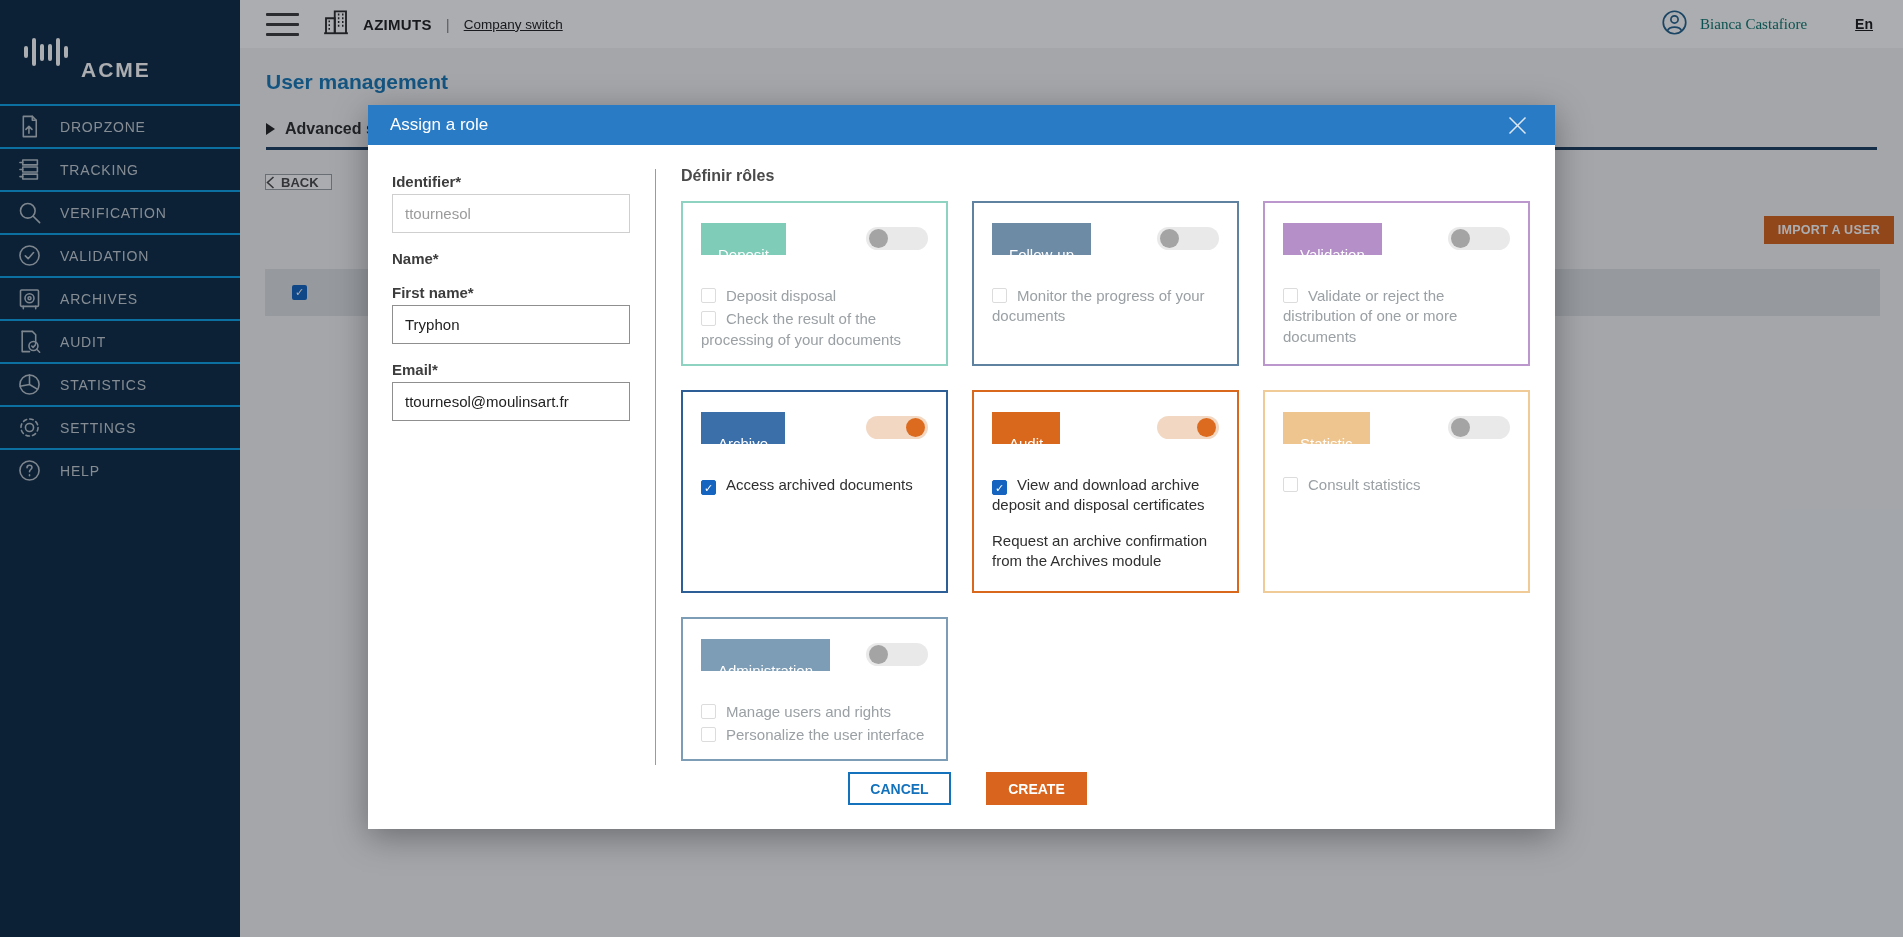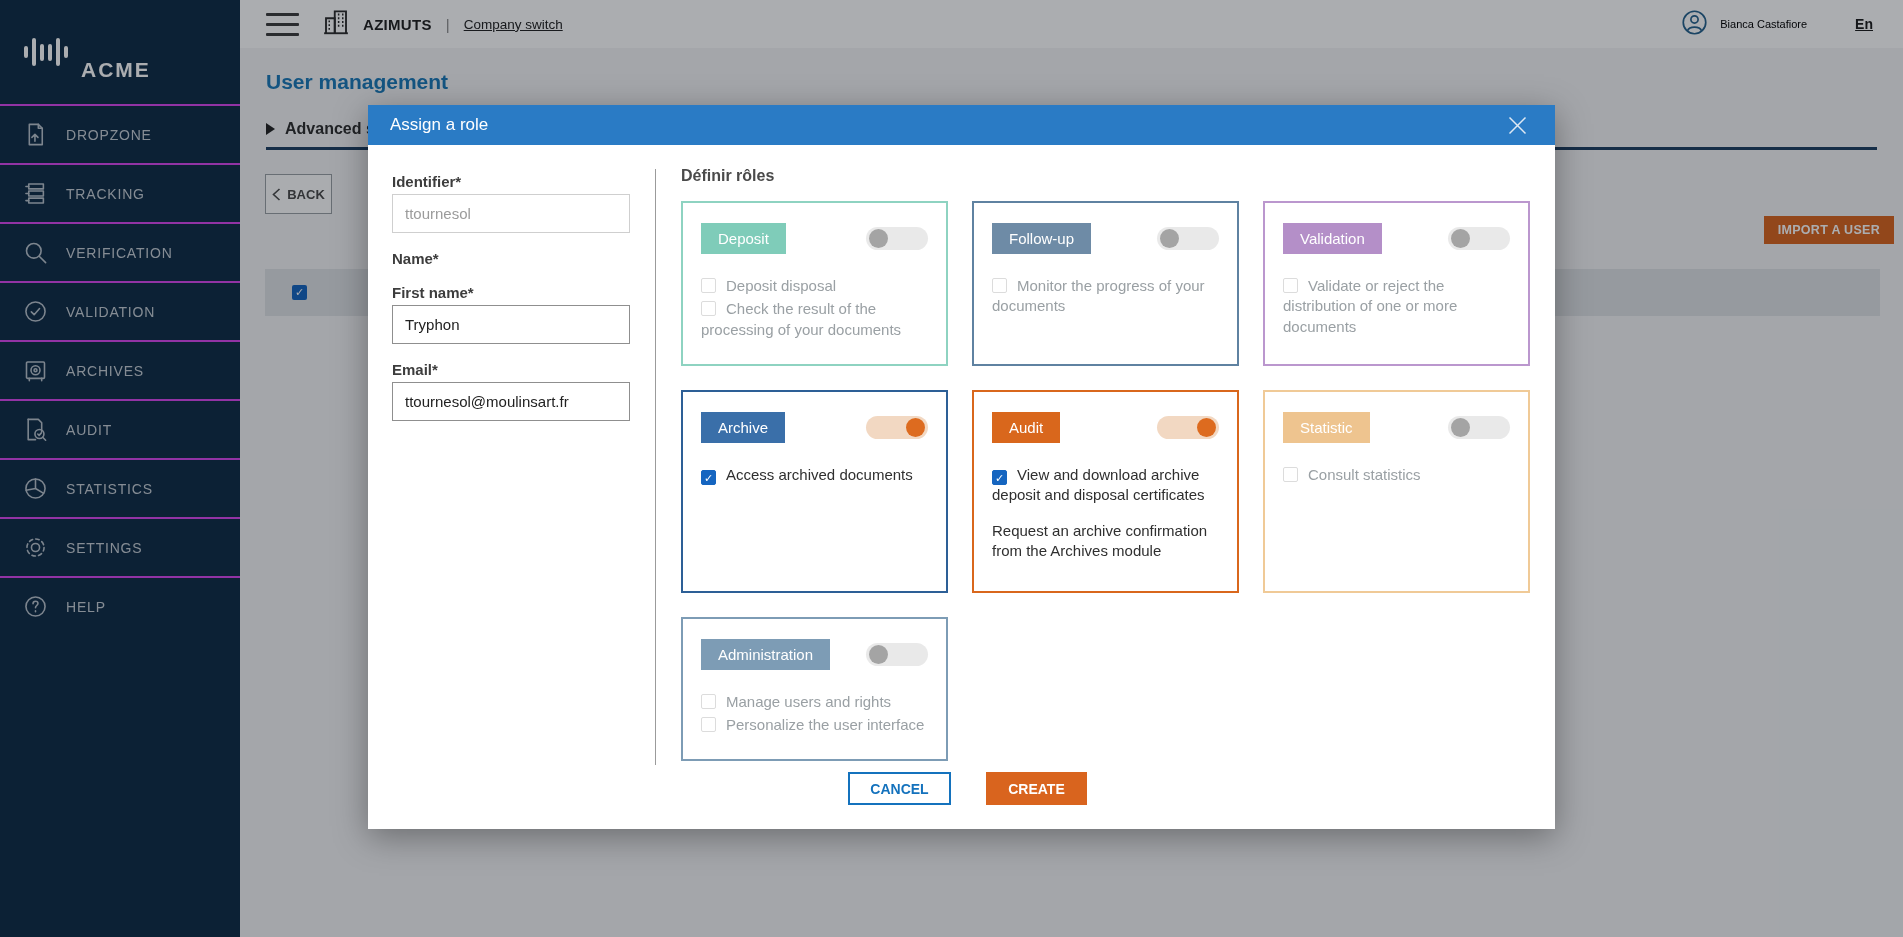--- a/index.html
+++ b/index.html
@@ -6,49 +6,49 @@
   html,body { width:1903px; height:937px; }
   body { font-family:"Liberation Sans", sans-serif; background:#f4f5f6; position:relative; overflow:hidden; }
 
   
   .sidebar { position:absolute; left:0; top:0; width:240px; height:100%; background:#0f2b45; z-index:5; }
   .logo { height:104px; display:flex; align-items:center; padding-left:24px; gap:13px; }
   .logo-bars { display:flex; align-items:center; gap:4px; }
   .logo-bars span { width:4px; background:#ffffff; border-radius:2px; display:block; }
   .lb1{height:12px}.lb2{height:28px}.lb3{height:17px}.lb4{height:17px}.lb5{height:28px}.lb6{height:12px}
   .logo-text { color:#fff; font-size:21px; font-weight:bold; letter-spacing:2px;margin-top:36px; }
-  .nav-item { height:59px; display:flex; align-items:center; gap:17px; padding-left:22px;
-              border-top:2px solid #d946ef; color:#c6ced5; font-size:14px; letter-spacing:.8px; cursor:pointer; }
+  .nav-item { height:43px; display:flex; align-items:center; gap:17px; padding-left:16px;
+              border-top:2px solid #0ea5e9; color:#c6ced5; font-size:14px; letter-spacing:.8px; cursor:pointer; }
   .nav-item svg { width:27px; height:27px; stroke:#b9c3cc; fill:none; stroke-width:1.4; stroke-linecap:round; stroke-linejoin:round; flex:0 0 27px; }
 
   
   .topbar { position:absolute; left:240px; top:0; right:0; height:48px; background:#ffffff;
             display:flex; align-items:center; padding:0 30px 0 26px; }
   .hamburger { width:33px; display:flex; flex-direction:column; gap:7px; cursor:pointer; }
   .hamburger span { height:3px; background:#3c3c3c; border-radius:1px; }
   .building { margin-left:22px; }
   .building svg { width:30px; height:30px; stroke:#2b2b2b; fill:none; stroke-width:1.5; }
   .company-name { font-weight:bold; font-size:15px; color:#1f1f1f; margin-left:12px; letter-spacing:.3px; }
   .pipe { color:#8a8a8a; margin:0 14px; font-size:15px; }
   .company-switch { font-size:13.5px; color:#222; text-decoration:underline; cursor:pointer; }
   .topbar-right { margin-left:auto; display:flex; align-items:center; }
   .user-icon svg { width:27px; height:27px; stroke:#25618c; fill:none; stroke-width:1.5; }
-  .user-name { color:#000000; font-size:11px; margin-left:12px; }
+  .user-name { color:#0f766e; font-size:15px; margin-left:12px;font-family:Liberation Serif, serif; }
   .lang { font-weight:bold; font-size:14px; text-decoration:underline; margin-left:48px; color:#1a1a1a; cursor:pointer; }
 
   
   .content { position:absolute; left:240px; top:48px; right:0; bottom:0; background:#f4f5f6; }
   .page-title { position:absolute; left:26px; top:22px; font-size:21px; font-weight:bold; color:#1a79b8; }
   .accordion { position:absolute; left:26px; top:72px; right:26px; padding-bottom:9px;
                border-bottom:3px solid #1d3f61; font-weight:bold; font-size:16px; color:#2c2c2c;
                display:flex; align-items:center; gap:10px; cursor:pointer; }
   .tri { width:0; height:0; border-top:6px solid transparent; border-bottom:6px solid transparent; border-left:9px solid #222; }
-  .back-btn { position:absolute; left:25px; top:126px; width:67px; height:40px; background:#fdfdfd;
+  .back-btn { position:absolute; left:25px; top:126px; width:67px; height:16px; background:#fdfdfd;
               border:1px solid #9aa0a5; font-size:13px; font-weight:bold; color:#4a4a4a;
-              display:flex; align-items:center; justify-content:center; gap:6px; cursor:pointer; }
+              display:flex; align-items:center; justify-content:flex-start; gap:6px; cursor:pointer; }
   .back-btn svg { width:9px; height:13px; stroke:#4a4a4a; fill:none; stroke-width:1.6; }
   .import-btn { position:absolute; right:9px; top:168px; height:28px; padding:0 14px; background:#d9641e;
                 border:none; color:#fff; font-weight:bold; font-size:12.5px; letter-spacing:.3px; cursor:pointer; }
   .table-row { position:absolute; left:25px; top:221px; right:23px; height:47px; background:#dfe2e6; }
   .row-cb { position:absolute; left:27px; top:16px; width:15px; height:15px; background:#1565c0;
             color:#fff; text-align:center; line-height:15px; font-size:11px; border-radius:2px; }
   .row-cb::after { content:"✓"; }
 
   
   .overlay { position:absolute; inset:0; background:rgba(8,14,22,.34); z-index:20; }
@@ -66,21 +66,21 @@
                   color:#222; font-family:inherit; background:#fff; outline:none; }
   .fgroup input.dimmed { border-color:#cfcfcf; color:#9b9b9b; }
 
   .vdivider { position:absolute; left:287px; top:64px; bottom:64px; width:1px; background:#9b9b9b; }
   .roles-title { position:absolute; left:313px; top:62px; font-size:16px; font-weight:bold; color:#4a4a4a; }
 
   .roles-grid { position:absolute; left:313px; top:96px; display:grid;
                 grid-template-columns:repeat(3,267px); grid-template-rows:165px 203px 144px;
                 column-gap:24px; row-gap:24px; }
   .role-card { border:2px solid var(--border,#ccc); background:#fff; position:relative; padding:20px 18px; }
-  .role-badge { display:inline-block; height:31px; line-height:31px; padding:0 17px;
+  .role-badge { display:inline-block; height:31px; line-height:31px; padding:16px 17px;
                 background:var(--accent,#ccc); color:#fff; font-size:15px; }
   .toggle { position:absolute; top:24px; right:18px; width:62px; height:23px; border-radius:12px;
             background:#e9e9e9; cursor:pointer; }
   .toggle .knob { position:absolute; top:2px; left:3px; width:19px; height:19px; border-radius:50%; background:#a4a4a4; }
   .toggle.on { background:#f2d8c2; }
   .toggle.on .knob { left:auto; right:3px; background:#dd6b1f; }
 
   .perms { margin-top:22px; font-size:15px; line-height:1.36; }
   .perm { margin-bottom:3px; color:#9aa0a4; cursor:pointer; }
   .perm.checked { color:#2f2f2f; }

